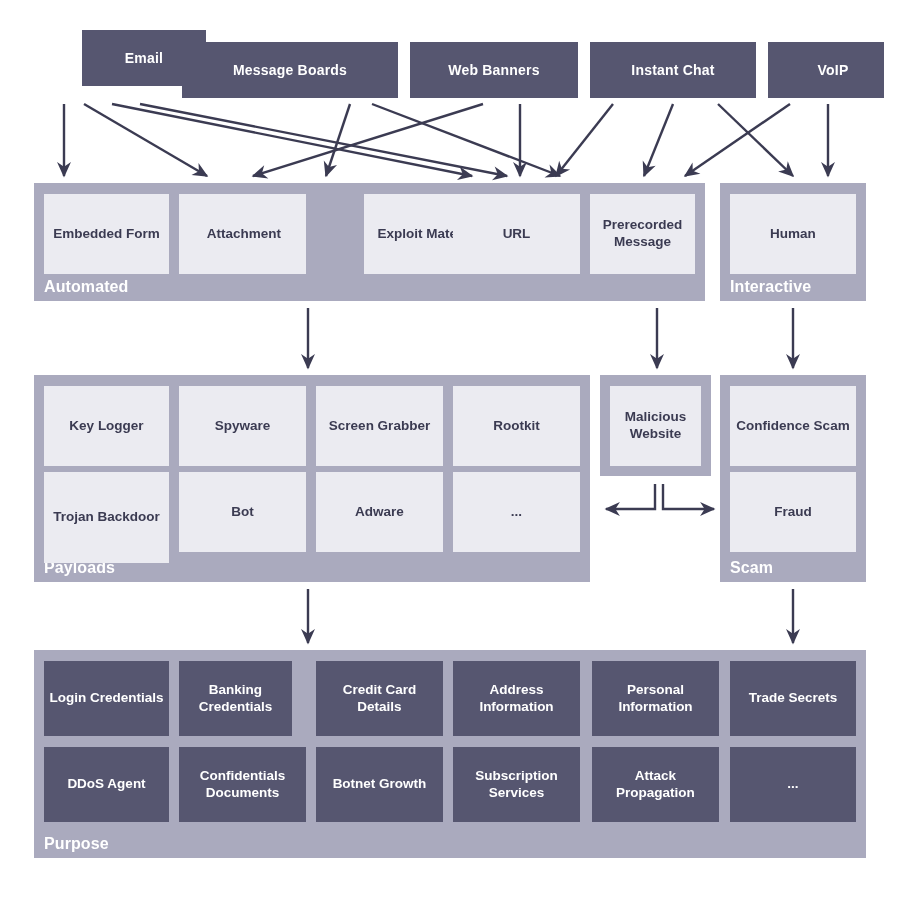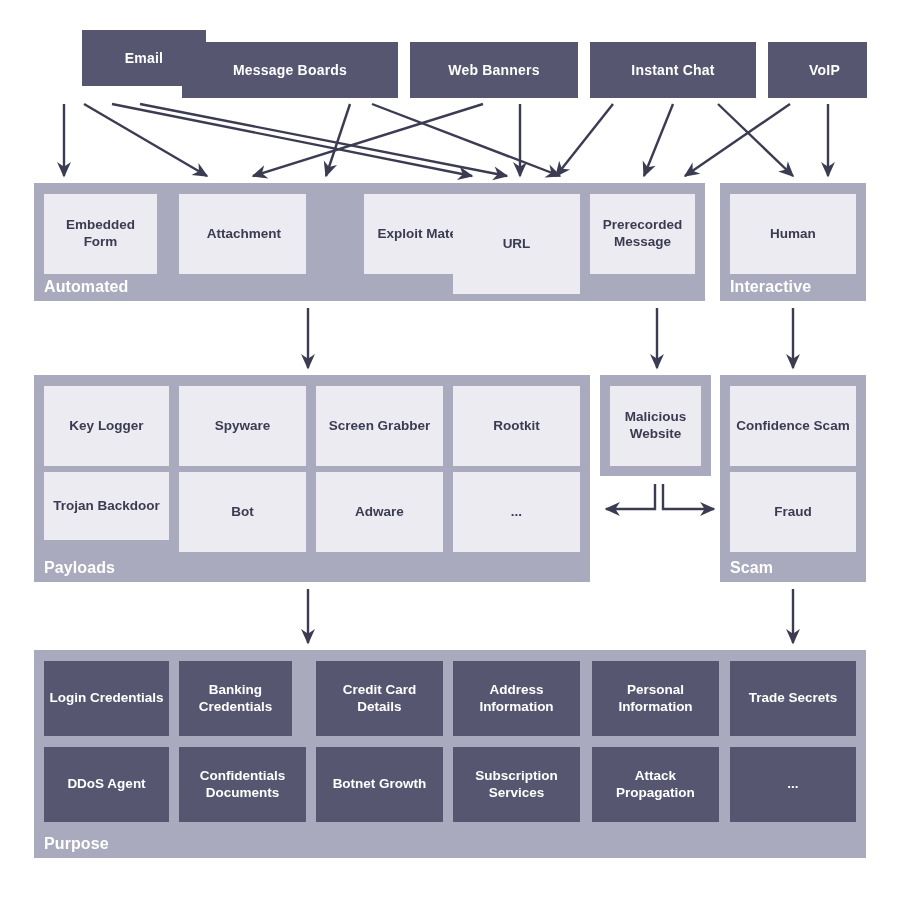--- a/index.html
+++ b/index.html
@@ -115,41 +115,41 @@
         <path d="M655,484 L655,509 L606,509"></path>
         <path d="M663,484 L663,509 L714,509"></path>
       </g>
   </svg>
 
   <div id="boxes-root">
       <div class="chan-box" style="left: 34px; top: 30px; width: 124px; height: 56px; margin-left: 48px;">Email</div>
       <div class="chan-box" style="left: 182px; top: 42px; width: 216px; height: 56px;">Message Boards</div>
       <div class="chan-box" style="left: 410px; top: 42px; width: 168px; height: 56px;">Web Banners</div>
       <div class="chan-box" style="left: 590px; top: 42px; width: 166px; height: 56px;">Instant Chat</div>
-      <div class="chan-box" style="left: 768px; top: 42px; width: 99px; height: 56px; padding-left: 20px;">VoIP</div>
+      <div class="chan-box" style="left: 768px; top: 42px; width: 116px; height: 56px; padding-left: 20px;">VoIP</div>
       <div class="group" style="left: 34px; top: 183px; width: 671px; height: 118px;">
         <div class="group-label">Automated</div>
       </div>
-      <div class="item" style="left: 44px; top: 194px; width: 113px; height: 80px;">Embedded Form</div>
+      <div class="item" style="left: 44px; top: 194px; width: 125px; height: 80px;">Embedded Form</div>
       <div class="item" style="left: 179px; top: 194px; width: 127px; height: 80px; padding-left: 8px;">Attachment</div>
       <div class="item" style="left: 316px; top: 194px; width: 127px; height: 80px; margin-left: 48px;">Exploit Material</div>
-      <div class="item" style="left: 453px; top: 194px; width: 127px; height: 100px;">URL</div>
+      <div class="item" style="left: 453px; top: 194px; width: 127px; height: 80px;">URL</div>
       <div class="item" style="left: 590px; top: 194px; width: 105px; height: 80px;">Prerecorded Message</div>
       <div class="group" style="left: 720px; top: 183px; width: 146px; height: 118px;">
         <div class="group-label">Interactive</div>
       </div>
       <div class="item" style="left: 730px; top: 194px; width: 126px; height: 80px;">Human</div>
       <div class="group" style="left: 34px; top: 375px; width: 556px; height: 207px;">
         <div class="group-label">Payloads</div>
       </div>
       <div class="item" style="left: 44px; top: 386px; width: 125px; height: 80px;">Key Logger</div>
       <div class="item" style="left: 179px; top: 386px; width: 127px; height: 80px;">Spyware</div>
       <div class="item" style="left: 316px; top: 386px; width: 127px; height: 80px;">Screen Grabber</div>
       <div class="item" style="left: 453px; top: 386px; width: 127px; height: 80px;">Rootkit</div>
-      <div class="item" style="left: 44px; top: 472px; width: 125px; height: 68px;">Trojan Backdoor</div>
+      <div class="item" style="left: 44px; top: 472px; width: 125px; height: 91px;">Trojan Backdoor</div>
       <div class="item" style="left: 179px; top: 472px; width: 127px; height: 80px;">Bot</div>
       <div class="item" style="left: 316px; top: 472px; width: 127px; height: 80px;">Adware</div>
       <div class="item" style="left: 453px; top: 472px; width: 127px; height: 80px;">...</div>
       <div class="group" style="left: 600px; top: 375px; width: 111px; height: 101px;"></div>
       <div class="item" style="left: 610px; top: 386px; width: 91px; height: 80px;">Malicious Website</div>
       <div class="group" style="left: 720px; top: 375px; width: 146px; height: 207px;">
         <div class="group-label">Scam</div>
       </div>
       <div class="item" style="left: 730px; top: 386px; width: 126px; height: 80px;">Confidence Scam</div>
       <div class="item" style="left: 730px; top: 472px; width: 126px; height: 80px;">Fraud</div>

